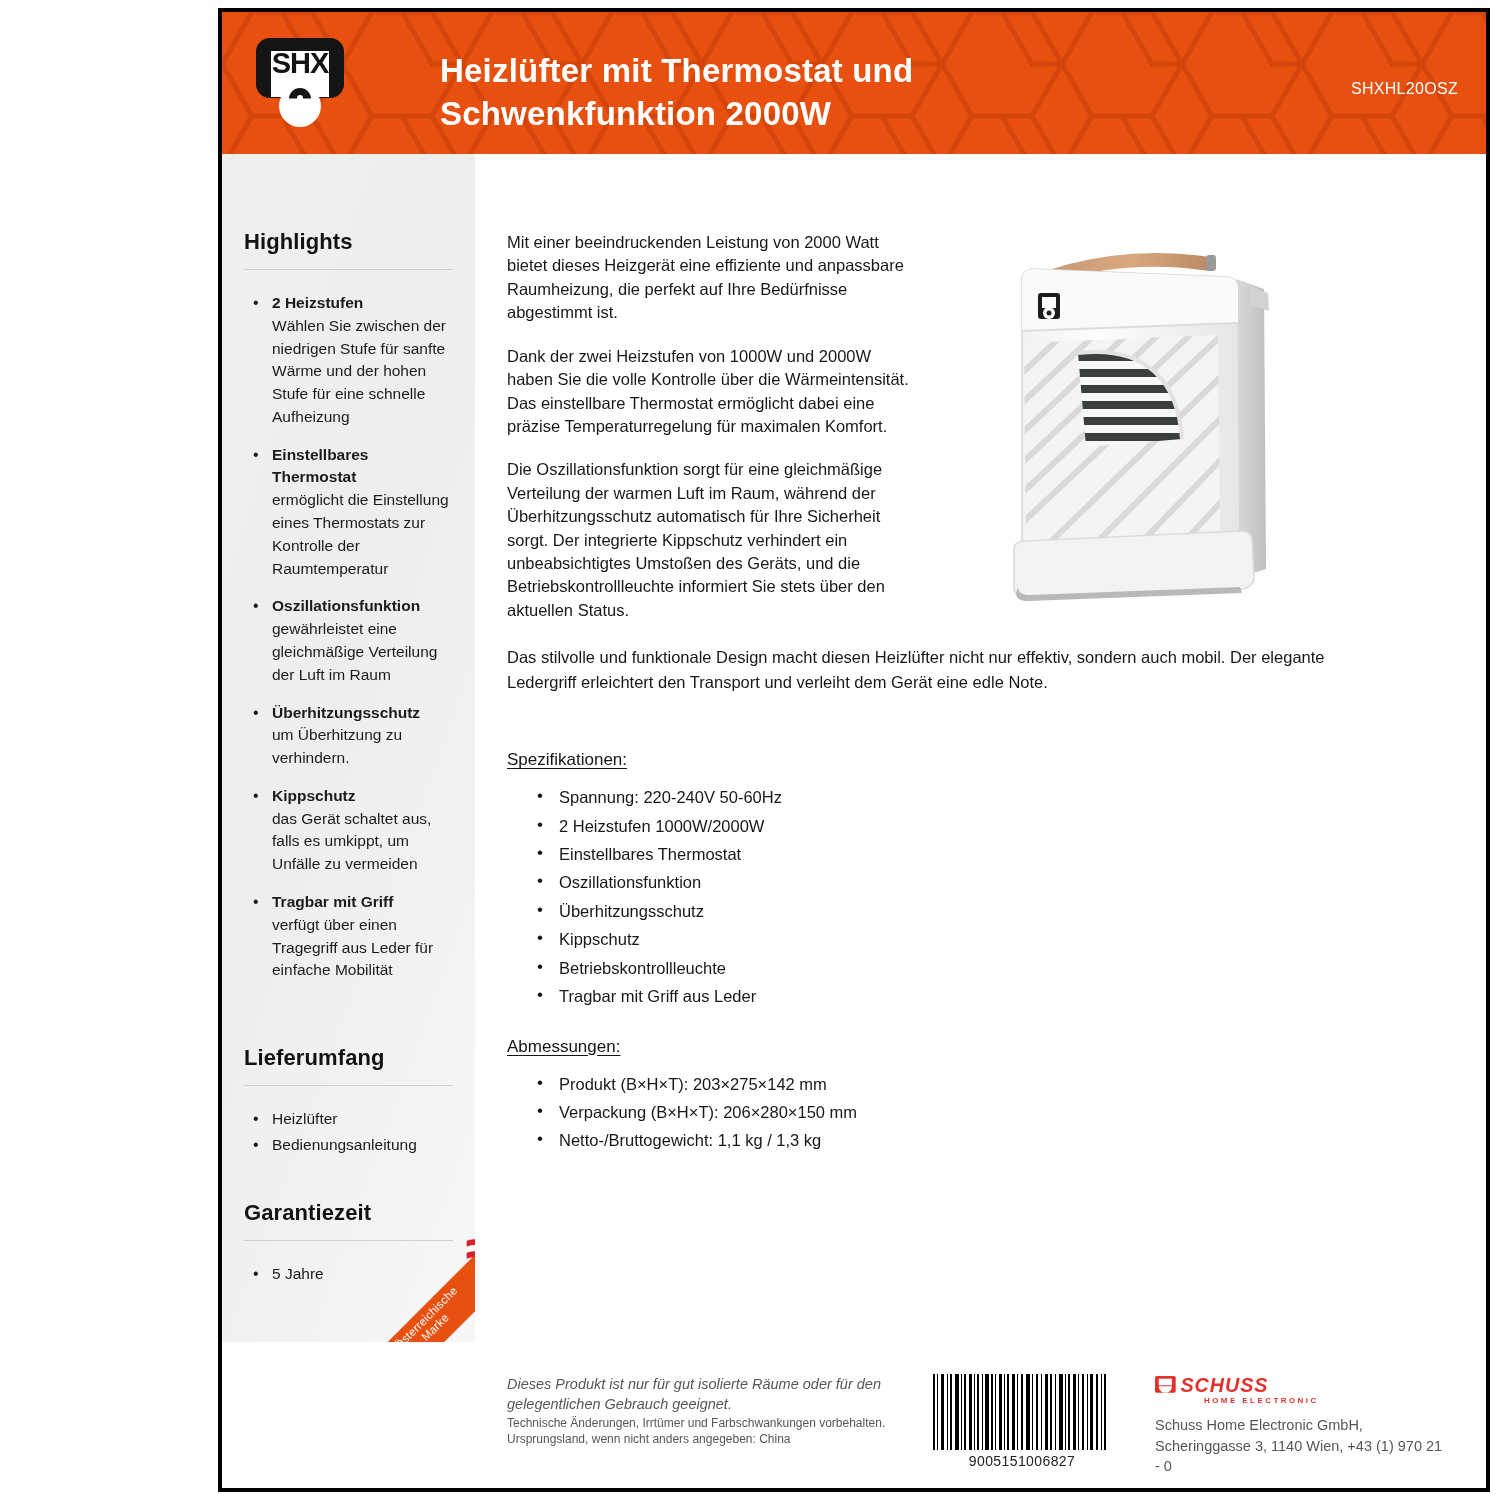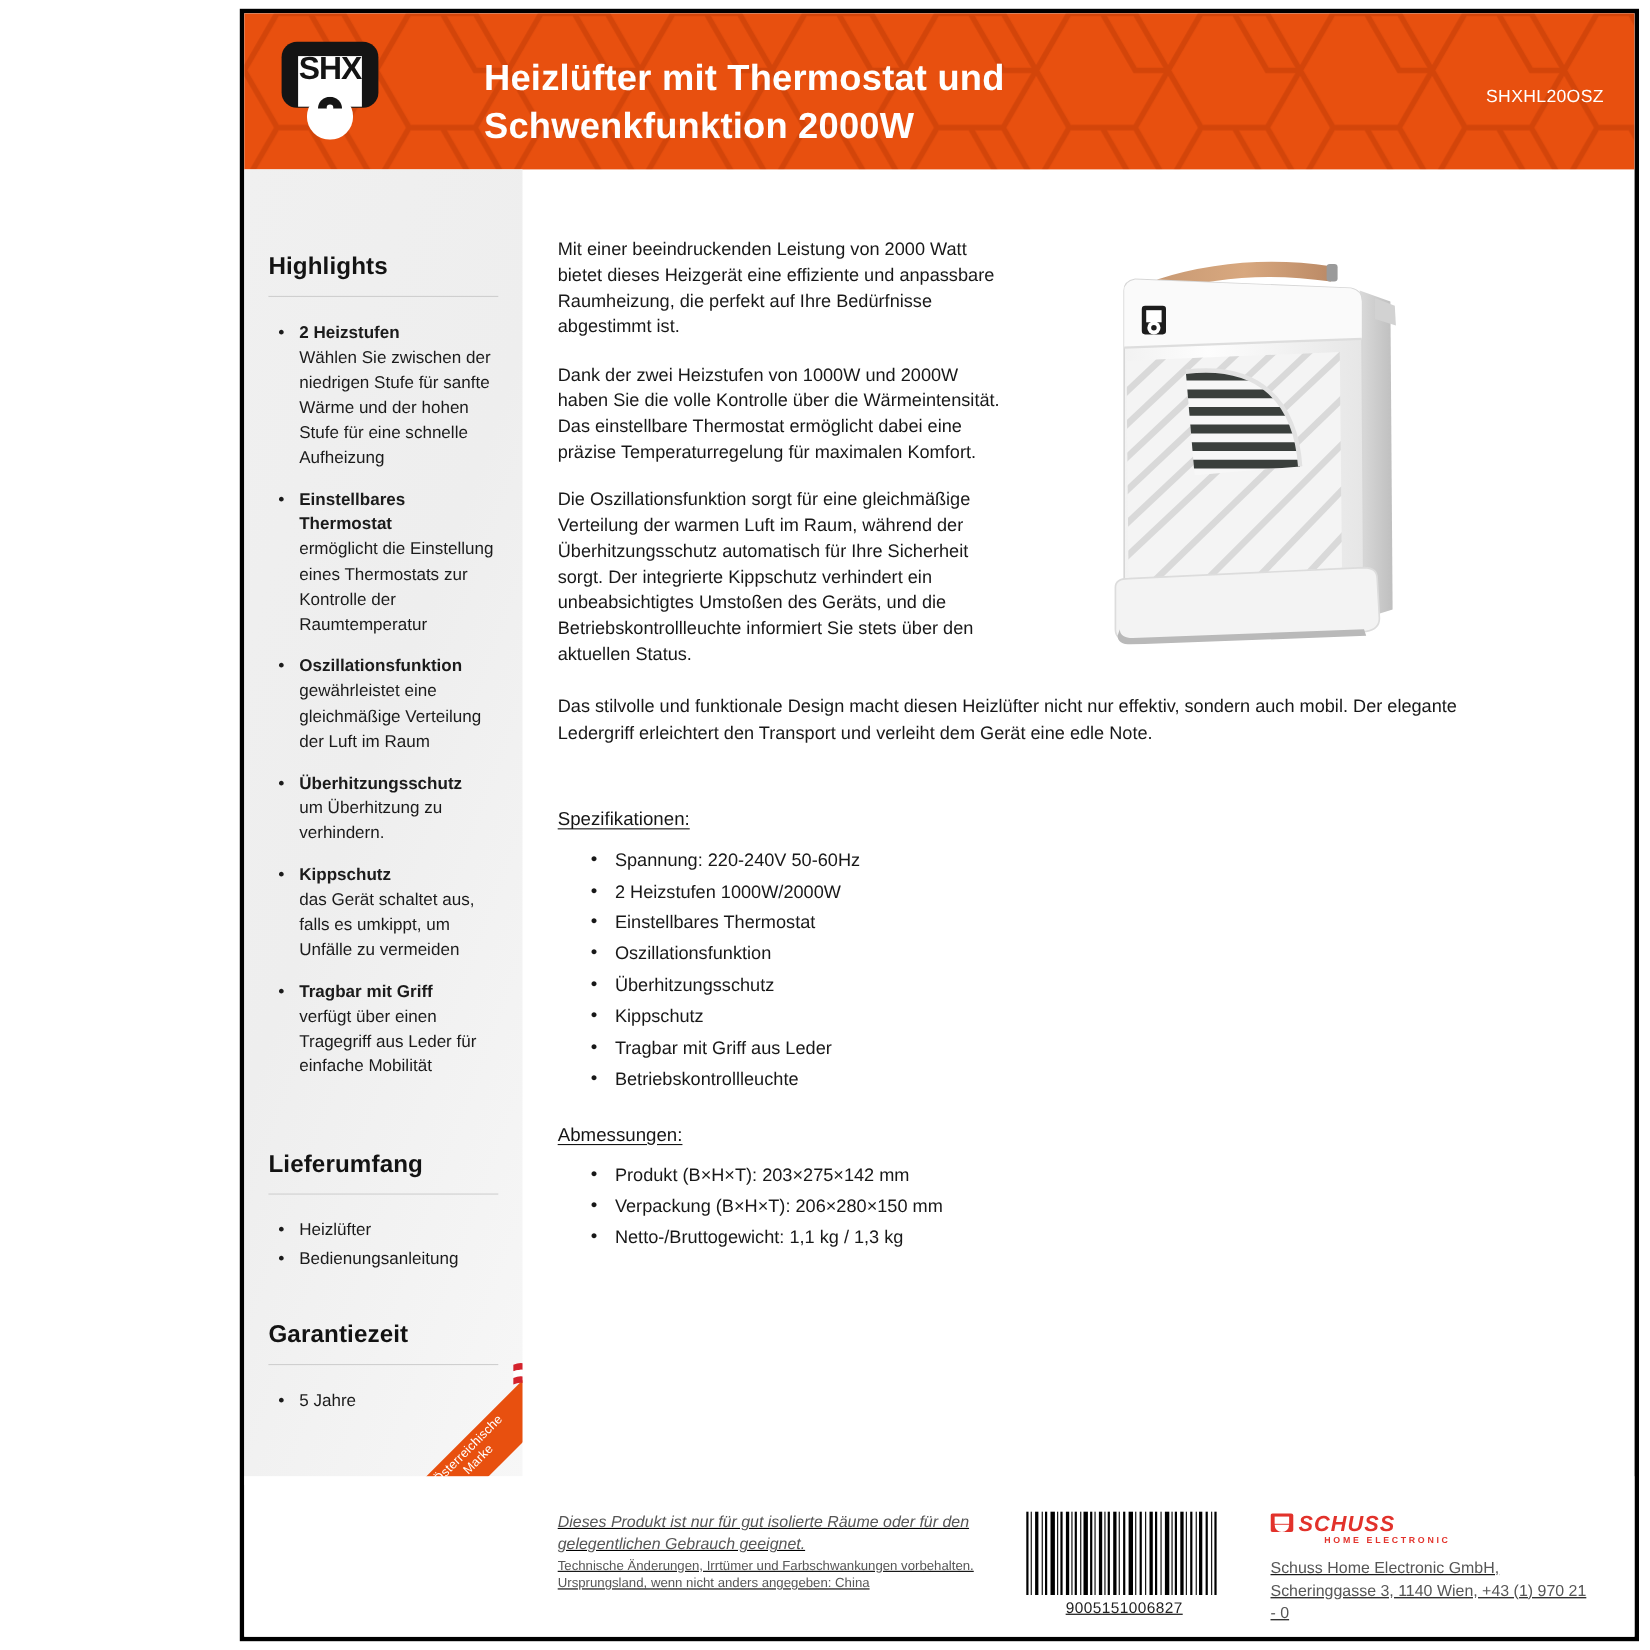--- a/index.html
+++ b/index.html
@@ -165,21 +165,21 @@
     transform:rotate(45deg);
   }
 
   
   #main {
     position:absolute;
     left:253px; top:0;
     width:1011px; height:1196px;
     padding:62px 30px 0 32px;
   }
-  #intro-row { display:flex; gap:20px; }
+  #intro-row { display:flex; gap:20px;margin-top:15px; }
   #intro-text { width:405px; }
   #intro-text p {
     font-size:16.5px;
     line-height:1.42;
     color:#181818;
     margin-bottom:20px;
   }
   #product-shot {
     position:relative;
     width:390px; height:370px;
@@ -225,21 +225,20 @@
     width:100%; height:146px;
     background:#ffffff;
   }
   #footer-inner {
     position:absolute;
     left:253px; top:14px;
     width:1011px; height:132px;
     display:flex;
     align-items:flex-start;
     padding:18px 26px 0 32px;
-    text-decoration:underline;
   }
   #disclaimer { width:402px; }
   #disclaimer .it {
     font-style:italic;
     color:#565656;
     font-size:14.5px;
     line-height:1.40;
   }
   #disclaimer .rg {
     color:#565656;
@@ -458,22 +457,22 @@
       <div id="fullwidth-para">Das stilvolle und funktionale Design macht diesen Heizlüfter nicht nur effektiv, sondern auch mobil. Der elegante Ledergriff erleichtert den Transport und verleiht dem Gerät eine edle Note.</div>
 
       <div class="sec-h">Spezifikationen:</div>
       <ul class="main-list">
         <li>Spannung: 220-240V 50-60Hz</li>
         <li>2 Heizstufen 1000W/2000W</li>
         <li>Einstellbares Thermostat</li>
         <li>Oszillationsfunktion</li>
         <li>Überhitzungsschutz</li>
         <li>Kippschutz</li>
+        <li>Betriebskontrollleuchte</li>
         <li>Tragbar mit Griff aus Leder</li>
-        <li>Betriebskontrollleuchte</li>
       </ul>
 
       <div class="sec-h" style="margin-top:28px">Abmessungen:</div>
       <ul class="main-list">
         <li>Produkt (B×H×T): 203×275×142 mm</li>
         <li>Verpackung (B×H×T): 206×280×150 mm</li>
         <li>Netto-/Bruttogewicht: 1,1 kg / 1,3 kg</li>
       </ul>
     </div>
   </div>

